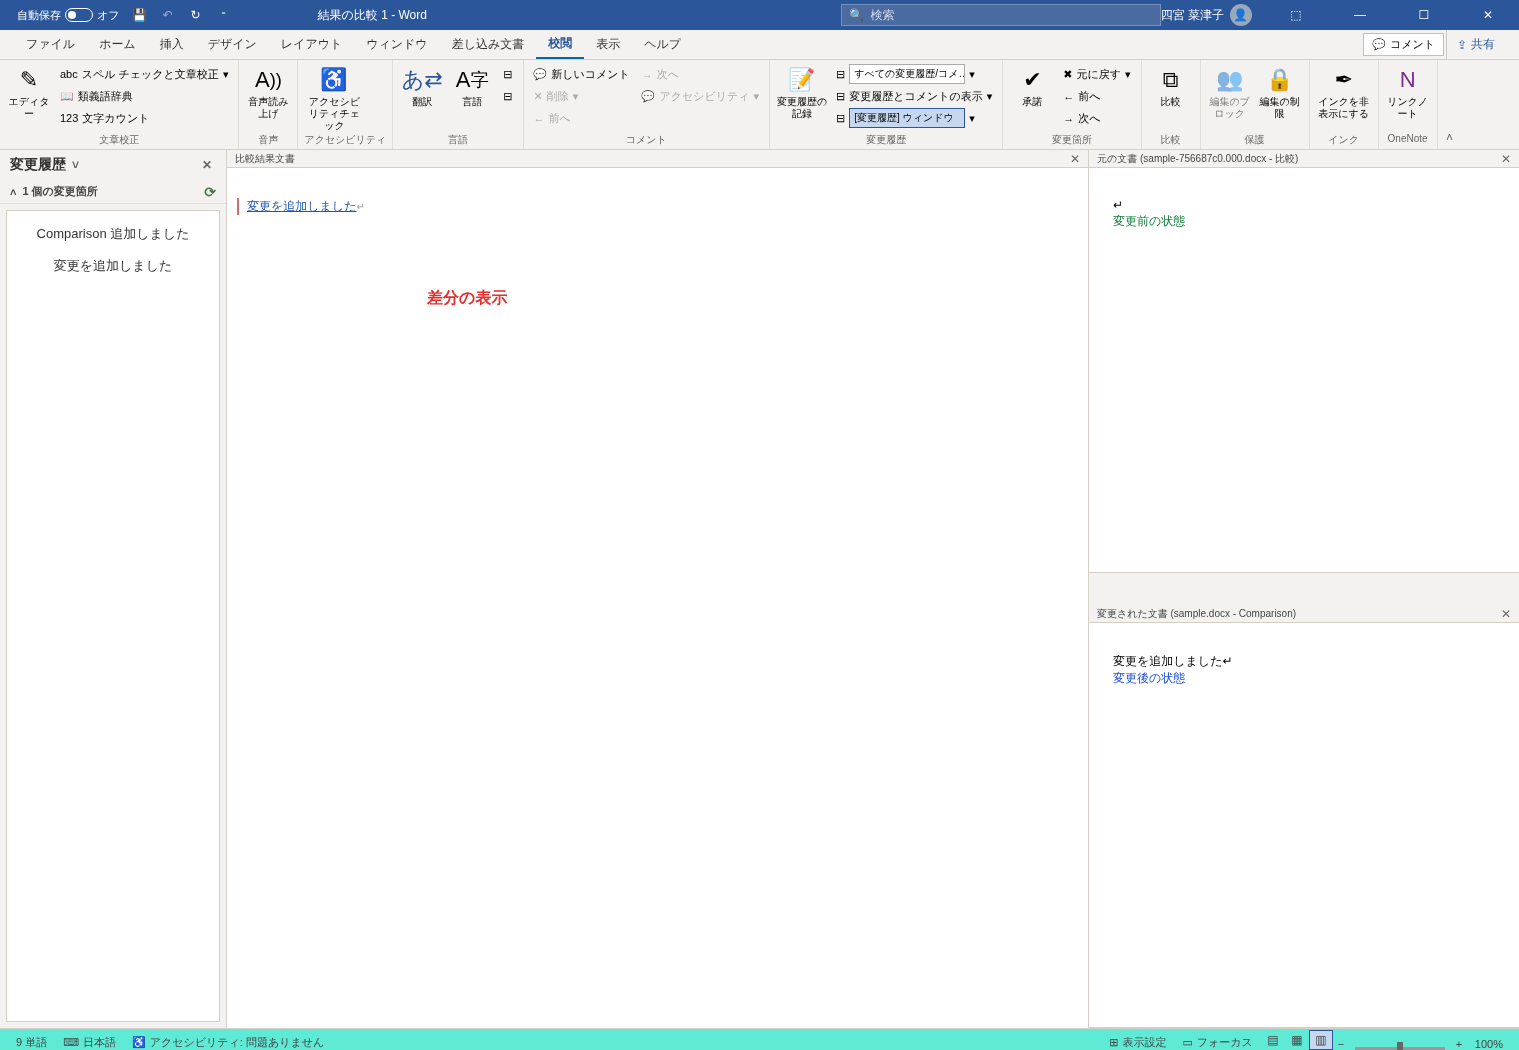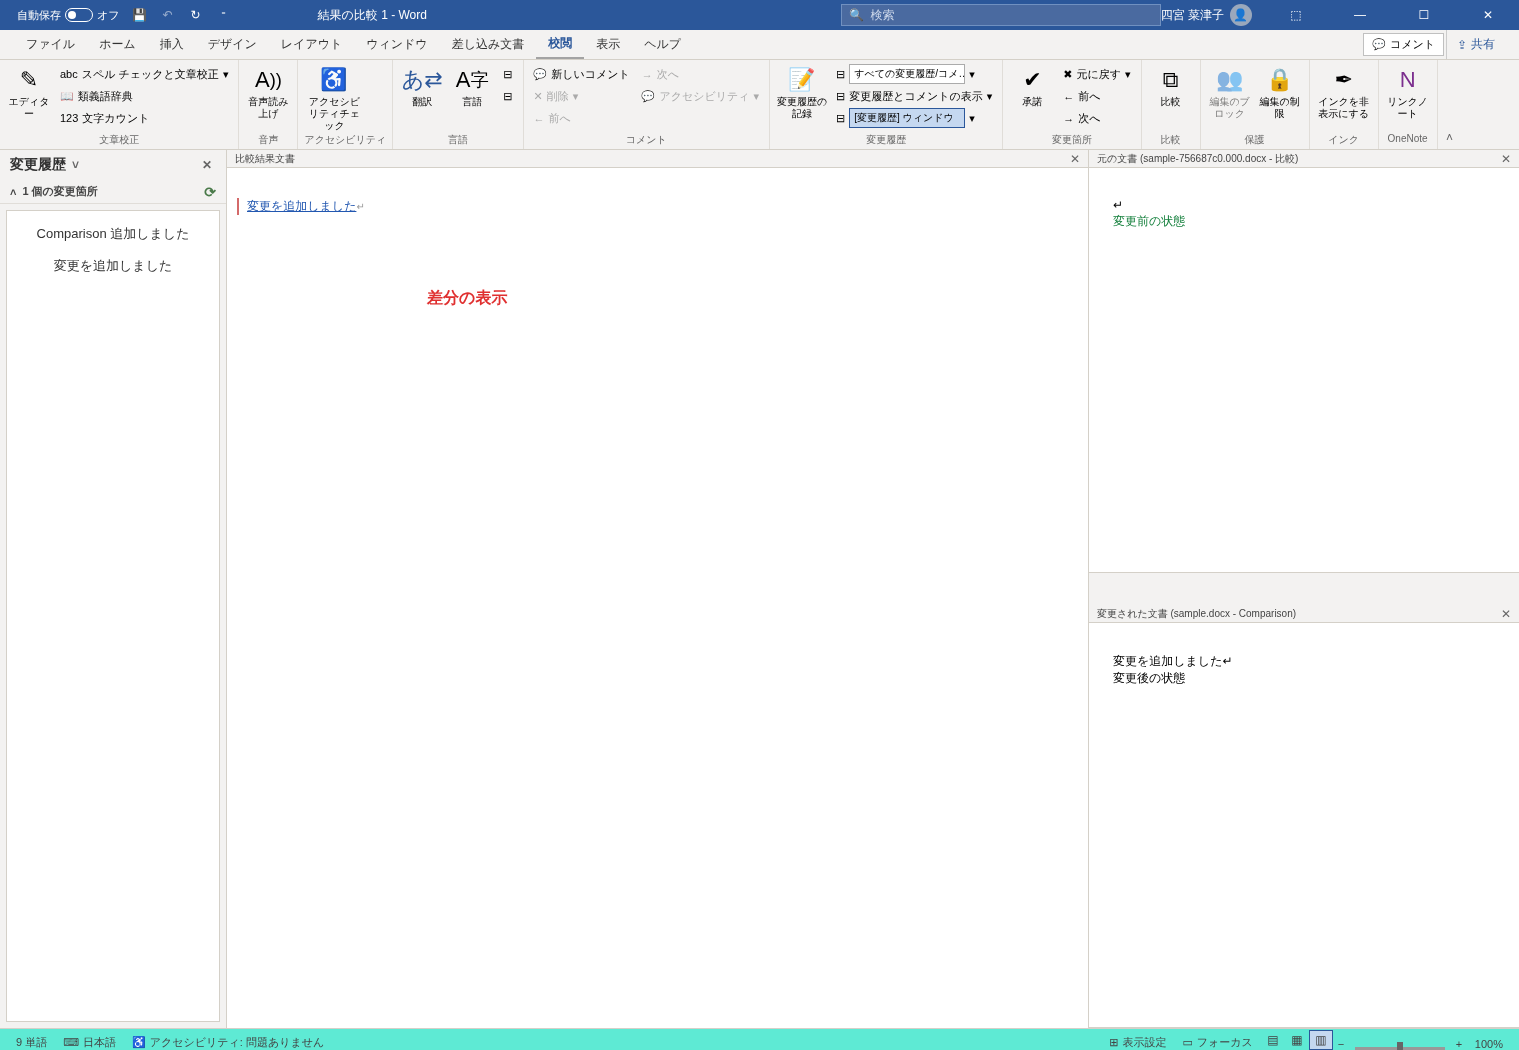--- a/index.html
+++ b/index.html
@@ -12,21 +12,21 @@
 .titlebar .tb-btn { width: 28px; height: 28px; display: flex; align-items: center; justify-content: center; cursor: pointer; }
 .titlebar .title-center { flex: 1; text-align: left; padding-left: 80px; font-size: 12px; }
 .titlebar .search { width: 320px; height: 22px; background: #4a6aa0; border: 1px solid #7090c0; display: flex; align-items: center; padding: 0 8px; font-size: 12px; }
 .titlebar .right { display: flex; align-items: center; gap: 24px; margin-left: auto; }
 .titlebar .user { display: flex; align-items: center; gap: 6px; font-size: 12px; }
 .titlebar .avatar { width: 22px; height: 22px; border-radius: 50%; background: #9aa8bc; display: flex; align-items: center; justify-content: center; }
 .titlebar .winbtn { width: 40px; height: 30px; display: flex; align-items: center; justify-content: center; cursor: pointer; }
 
 .tabbar { height: 30px; background: #f3f2f1; border-bottom: 1px solid #d4d0c8; display: flex; align-items: stretch; padding: 0 14px; }
 .tabbar .tab { padding: 0 12px; display: flex; align-items: center; font-size: 12px; cursor: pointer; color: #333; }
-.tabbar .tab.active { border-bottom: 2px solid #a3a3a3; color: #2b579a; font-weight: 600; }
+.tabbar .tab.active { border-bottom: 2px solid #0369a1; color: #2b579a; font-weight: 600; }
 .tabbar .spacer { flex: 1; }
 .tabbar .rbtn { padding: 2px 8px; border: 1px solid #c0c0c0; background: #fff; font-size: 11px; display: flex; align-items: center; margin: 3px 2px; cursor: pointer; }
 .tabbar .share { color: #2b579a; border-left: 1px solid #ccc; padding: 0 10px; display: flex; align-items: center; font-size: 12px; cursor: pointer; }
 
 .ribbon { height: 90px; background: #f3f2f1; border-bottom: 1px solid #d4d0c8; display: flex; }
 .ribbon .group { border-right: 1px solid #e0ddd8; display: flex; flex-direction: column; padding: 2px 6px 0; }
 .ribbon .group-body { flex: 1; display: flex; align-items: flex-start; gap: 4px; }
 .ribbon .group-label { height: 16px; text-align: center; font-size: 10px; color: #666; }
 .ribbon .bigbtn { width: 46px; display: flex; flex-direction: column; align-items: center; justify-content: flex-start; padding-top: 4px; cursor: pointer; font-size: 10px; text-align: center; line-height: 1.2; gap: 2px; }
 .ribbon .bigbtn .icon { font-size: 22px; height: 28px; display: flex; align-items: center; justify-content: center; }
@@ -386,21 +386,21 @@
           <div class="annot" style="top:160px;left:140px;color:#15803d;font-family:'Yu Gothic UI'">変更前の状態</div>
         </div>
       </div>
       <div class="half">
         <div class="pane-hdr">
           <span>変更された文書 (sample.docx - Comparison)</span>
           <span class="x">✕</span>
         </div>
         <div class="body">
           <span>変更を追加しました</span><span class="para-mark">↵</span>
-          <div class="annot" style="top:150px;left:140px;color:#000000;font-family:Liberation Sans, sans-serif">変更後の状態</div>
+          <div class="annot" style="top:150px;left:140px;color:#1d4ed8;font-family:Liberation Sans, sans-serif">変更後の状態</div>
         </div>
       </div>
     </div>
   </div>
 </div>
 
 <div class="statusbar">
   <div class="sb-item">9 単語</div>
   <div class="sb-item">
       <span>⌨</span>

